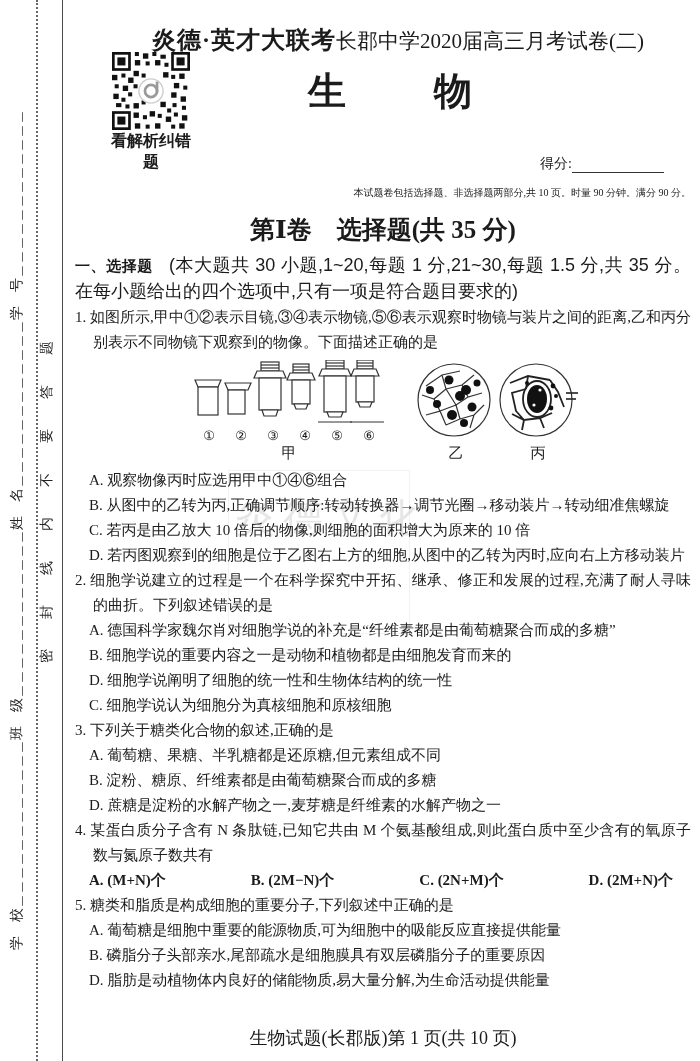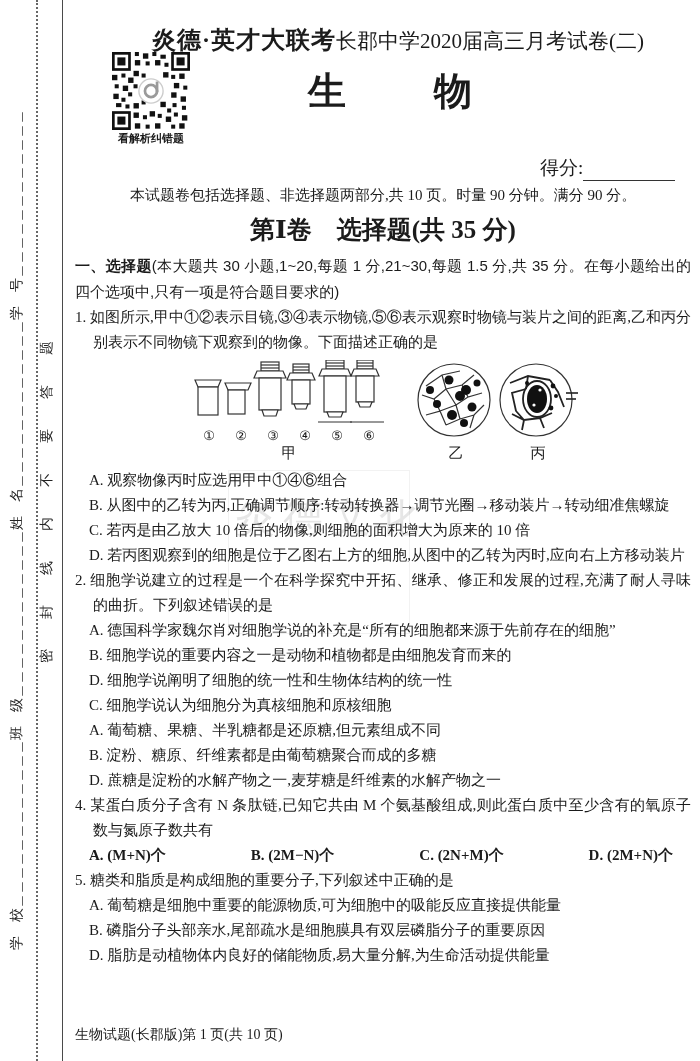--- a/index.html
+++ b/index.html
@@ -9,53 +9,53 @@
   .vline-solid{position:absolute;left:62px;top:0;width:1px;height:1061px;background:#4a4a4a;}
   .vline-dotted{position:absolute;left:36px;top:0;height:1061px;width:0;border-left:2px dotted #666;}
   .seal-fields{position:absolute;width:950px;height:20px;left:-457px;top:520px;transform:rotate(-90deg);
         text-align:center;font-size:14px;white-space:nowrap;color:#222;}
   .seal-text{position:absolute;width:430px;height:20px;left:-167px;top:477px;transform:rotate(-90deg);
         text-align:center;font-size:14px;letter-spacing:30px;white-space:nowrap;color:#222;}
   
   .kicker-line{position:absolute;left:112px;top:24px;white-space:nowrap;font-size:21px;margin-left:40px;}
   .kicker{font-weight:bold;font-size:24px;letter-spacing:1px;}
   .qr{position:absolute;left:112px;top:52px;width:78px;height:78px;}
-  .qr-caption{position:absolute;left:104px;top:131px;width:94px;text-align:center;font-size:11px;font-weight:bold;
+  .qr-caption{position:absolute;left:104px;top:131px;width:94px;text-align:center;font-size:16px;font-weight:bold;
         font-family:"Liberation Sans","DejaVu Sans",sans-serif;}
   .subject{position:absolute;left:80px;top:66px;width:620px;display:flex;justify-content:center;gap:88px;
         font-size:38px;font-weight:bold;}
-  .score{position:absolute;left:540px;top:155px;font-size:19px;white-space:nowrap;}
+  .score{position:absolute;left:540px;top:155px;font-size:14px;white-space:nowrap;}
   .score-blank{display:inline-block;width:92px;height:17px;border-bottom:1px solid #333;vertical-align:bottom;}
-  .note{position:absolute;left:75px;top:186px;width:616px;text-align:center;font-size:15px;}
+  .note{position:absolute;left:75px;top:186px;width:616px;text-align:right;font-size:10px;}
   .section{position:absolute;left:75px;top:213px;width:616px;text-align:center;font-size:25px;font-weight:bold;}
   
   .flow{position:absolute;left:75px;top:253px;width:616px;font-size:15px;line-height:25px;text-align:justify;}
   .b-hei{font-weight:bold;font-family:"Liberation Sans","DejaVu Sans",sans-serif;font-size:15px;}
-  .kai{font-family:"Liberation Sans","DejaVu Sans",sans-serif;font-size:15px;}
+  .kai{font-family:"Liberation Sans","DejaVu Sans",sans-serif;font-size:18px;margin-left:16px;}
   .q{padding-left:18px;text-indent:-18px;}
   .opt{margin-left:14px;}
   .optrow{margin-left:14px;display:flex;width:584px;justify-content:space-between;font-weight:bold;}
   
   .fig{display:flex;align-items:flex-end;gap:30px;margin:5px 0 6px 118px;line-height:normal;}
   .jia-block{width:192px;text-align:center;}
   .nums-row{display:flex;width:192px;}
   .nums-row span{flex:1;font-size:13px;line-height:16px;}
   .fig-label{font-size:15px;line-height:18px;}
   .yibing-block{width:164px;text-align:center;}
   .yibing-labels{display:flex;width:164px;}
   .yibing-labels span{flex:1;font-size:15px;line-height:18px;}
   svg .ln{stroke:#333;fill:none;stroke-width:1.2;}
   svg .shape{stroke:#333;fill:#fff;stroke-width:1.2;}
   
   .wm-box{position:absolute;left:228px;top:470px;width:180px;height:162px;border:1px solid rgba(0,0,0,0.05);}
   .wm{position:absolute;color:rgba(60,60,60,0.13);font-size:40px;font-weight:normal;letter-spacing:8px;white-space:nowrap;}
   .wm1{left:235px;top:490px;}
   .wm2{left:235px;top:574px;}
   
-  .footer{position:absolute;left:75px;top:1026px;width:616px;font-size:14px;}
+  .footer{position:absolute;left:75px;top:1026px;width:616px;text-align:center;font-size:18px;}
 </style>
 </head>
 <body>
 
 <div class="page">
 
   <div class="wm-box"></div>
   <div class="wm wm1">炎德文化</div>
 
   <div class="vline-dotted"></div>
@@ -245,25 +245,28 @@
     </div>
 
     <div class="opt">A. 观察物像丙时应选用甲中①④⑥组合</div>
     <div class="opt">B. 从图中的乙转为丙,正确调节顺序:转动转换器→调节光圈→移动装片→转动细准焦螺旋</div>
     <div class="opt">C. 若丙是由乙放大 10 倍后的物像,则细胞的面积增大为原来的 10 倍</div>
     <div class="opt">D. 若丙图观察到的细胞是位于乙图右上方的细胞,从图中的乙转为丙时,应向右上方移动装片</div>
 
     <div class="q">
       <span>2.</span><span> </span><span>细胞学说建立的过程是一个在科学探究中开拓、继承、修正和发展的过程,充满了耐人寻味的曲折。下列叙述错误的是</span>
     </div>
-    <div class="opt">A. 德国科学家魏尔肖对细胞学说的补充是“所有的细胞都来源于先前存在的细胞”</div>
+    <div class="opt">A. 德国科学家魏尔肖对细胞学说的补充是“纤维素都是由葡萄糖聚合而成的多糖”</div>
     <div class="opt">B. 细胞学说的重要内容之一是动物和植物都是由细胞发育而来的</div>
     <div class="opt">D. 细胞学说阐明了细胞的统一性和生物体结构的统一性</div>
     <div class="opt">C. 细胞学说认为细胞分为真核细胞和原核细胞</div>
 
+    <div class="q">
+      <span>3.</span><span> </span><span>下列关于糖类化合物的叙述,正确的是</span>
+    </div>
     <div class="opt">A. 葡萄糖、果糖、半乳糖都是还原糖,但元素组成不同</div>
     <div class="opt">B. 淀粉、糖原、纤维素都是由葡萄糖聚合而成的多糖</div>
     <div class="opt">D. 蔗糖是淀粉的水解产物之一,麦芽糖是纤维素的水解产物之一</div>
 
     <div class="q">
       <span>4.</span><span> </span><span>某蛋白质分子含有 N 条肽链,已知它共由 M 个氨基酸组成,则此蛋白质中至少含有的氧原子数与氮原子数共有</span>
     </div>
     <div class="optrow">
       <span>A. (M+N)个</span>
       <span>B. (2M−N)个</span>

